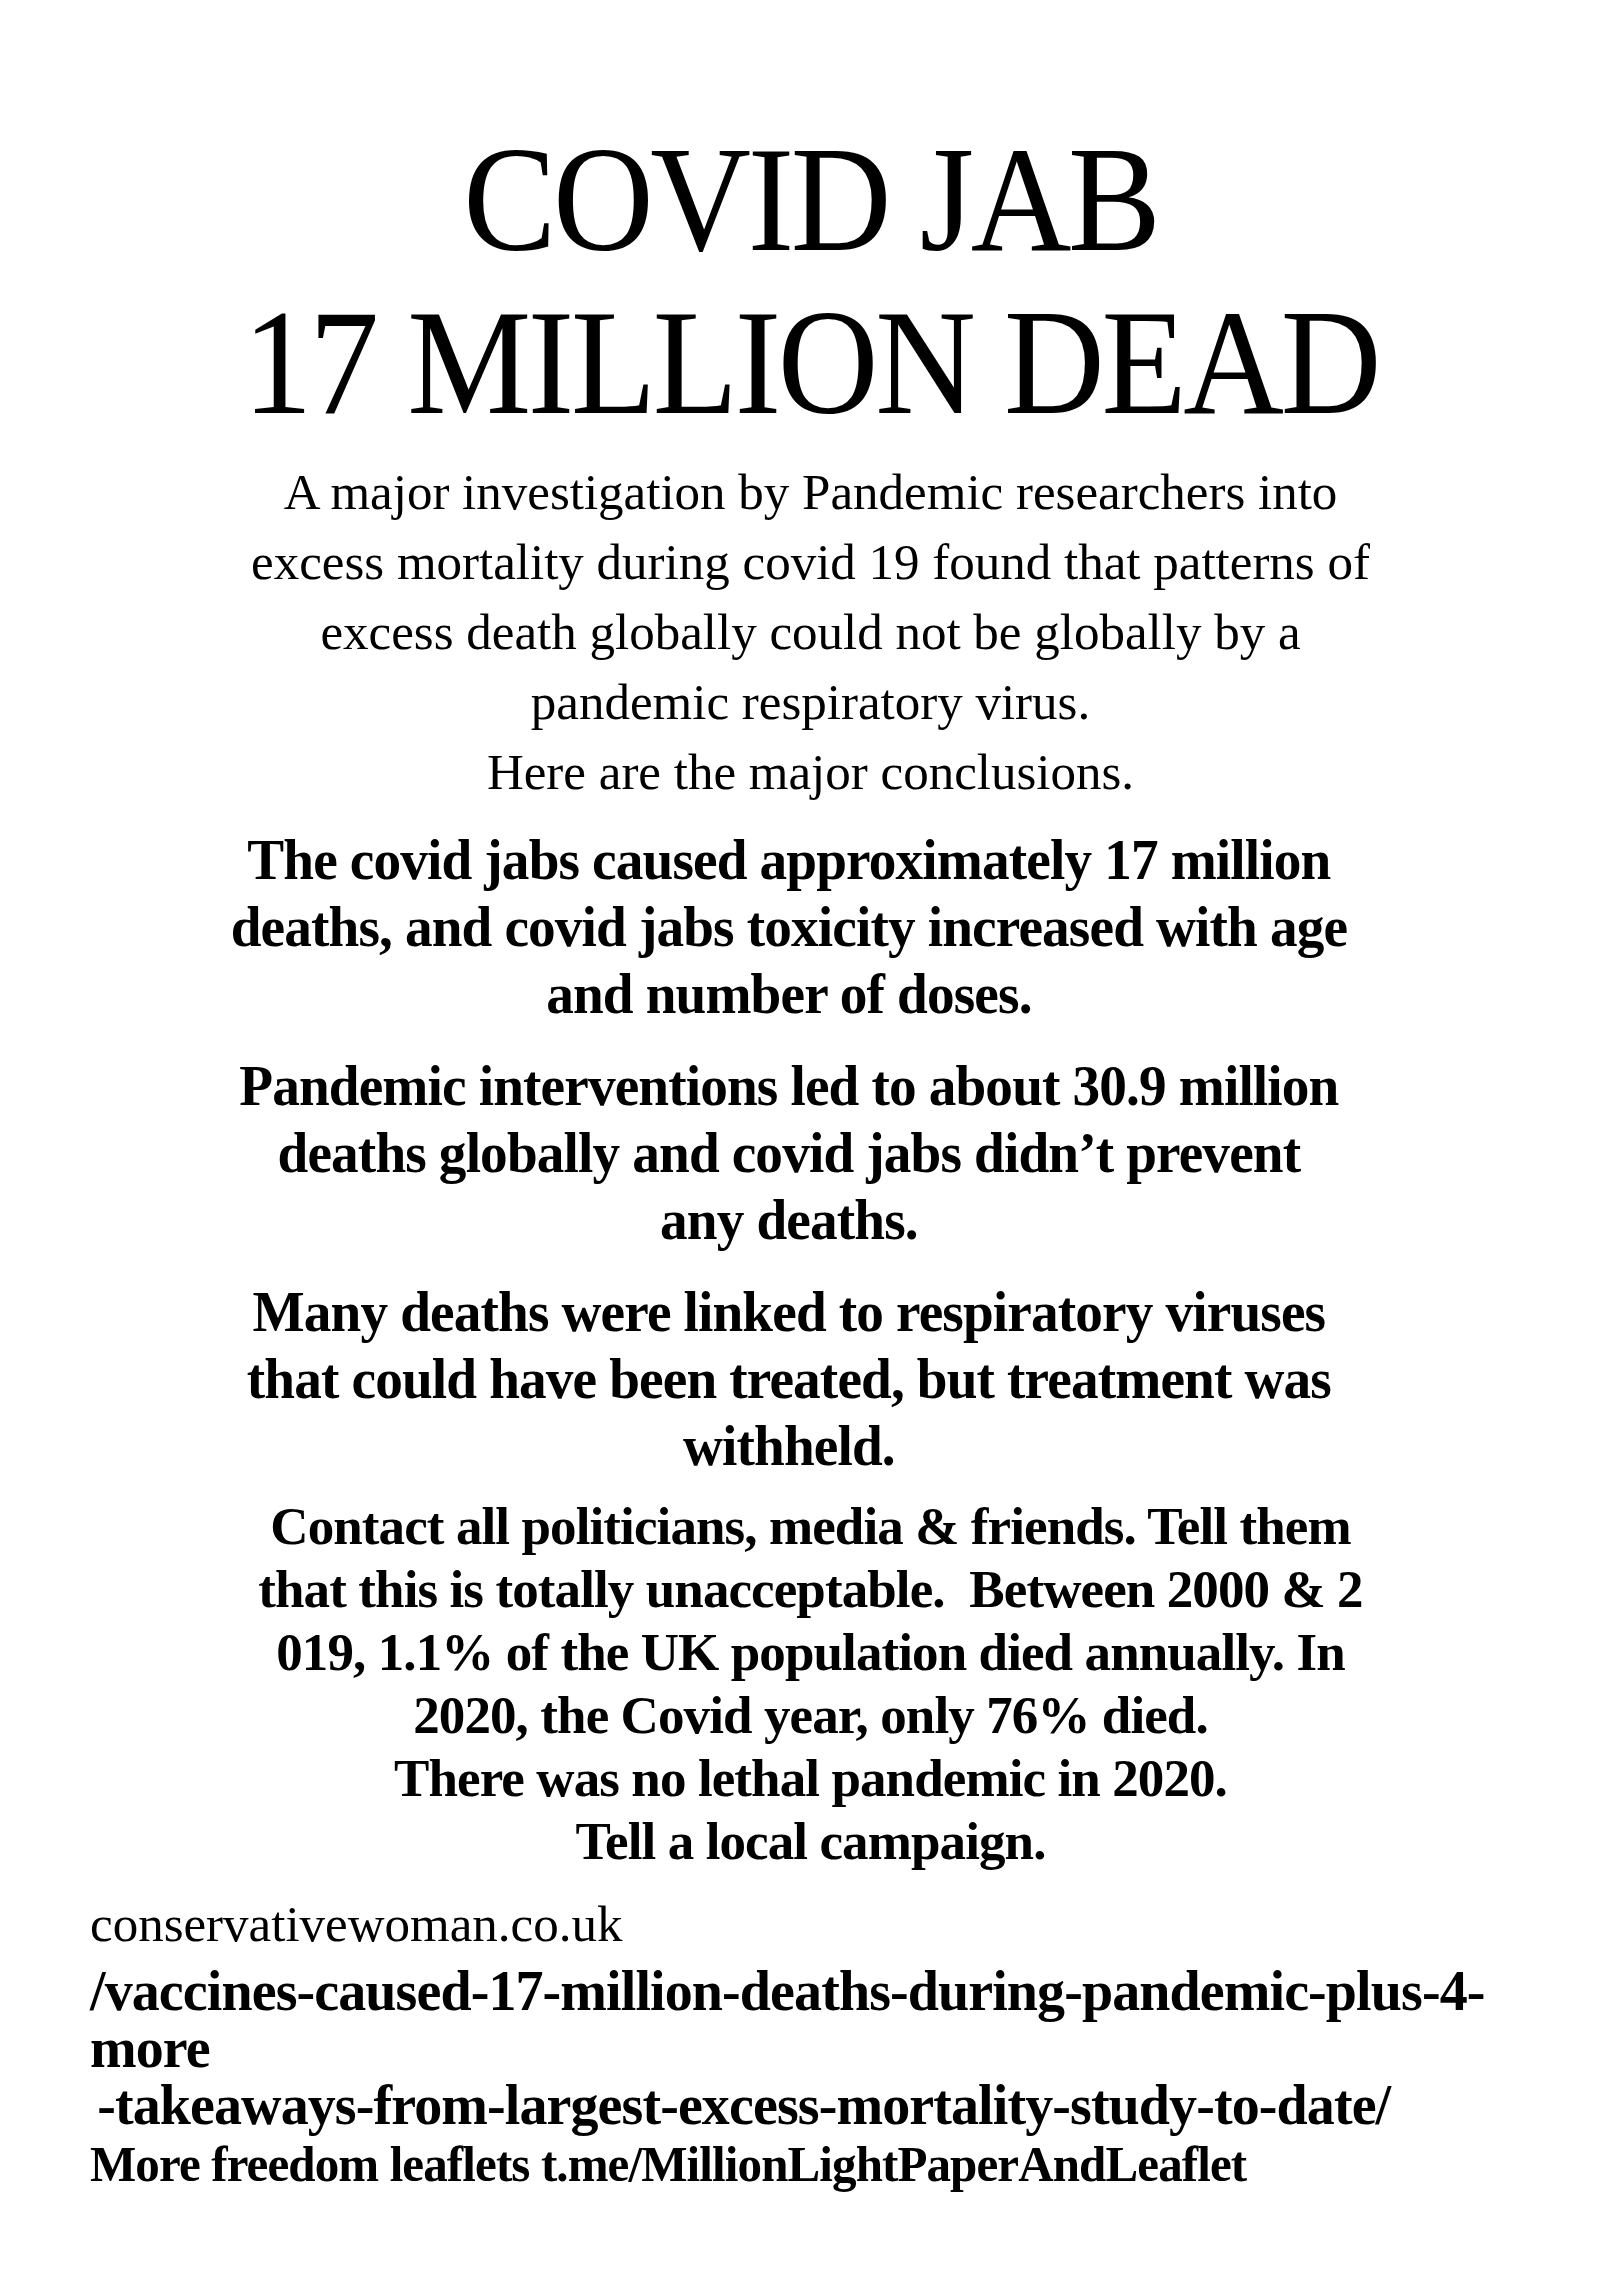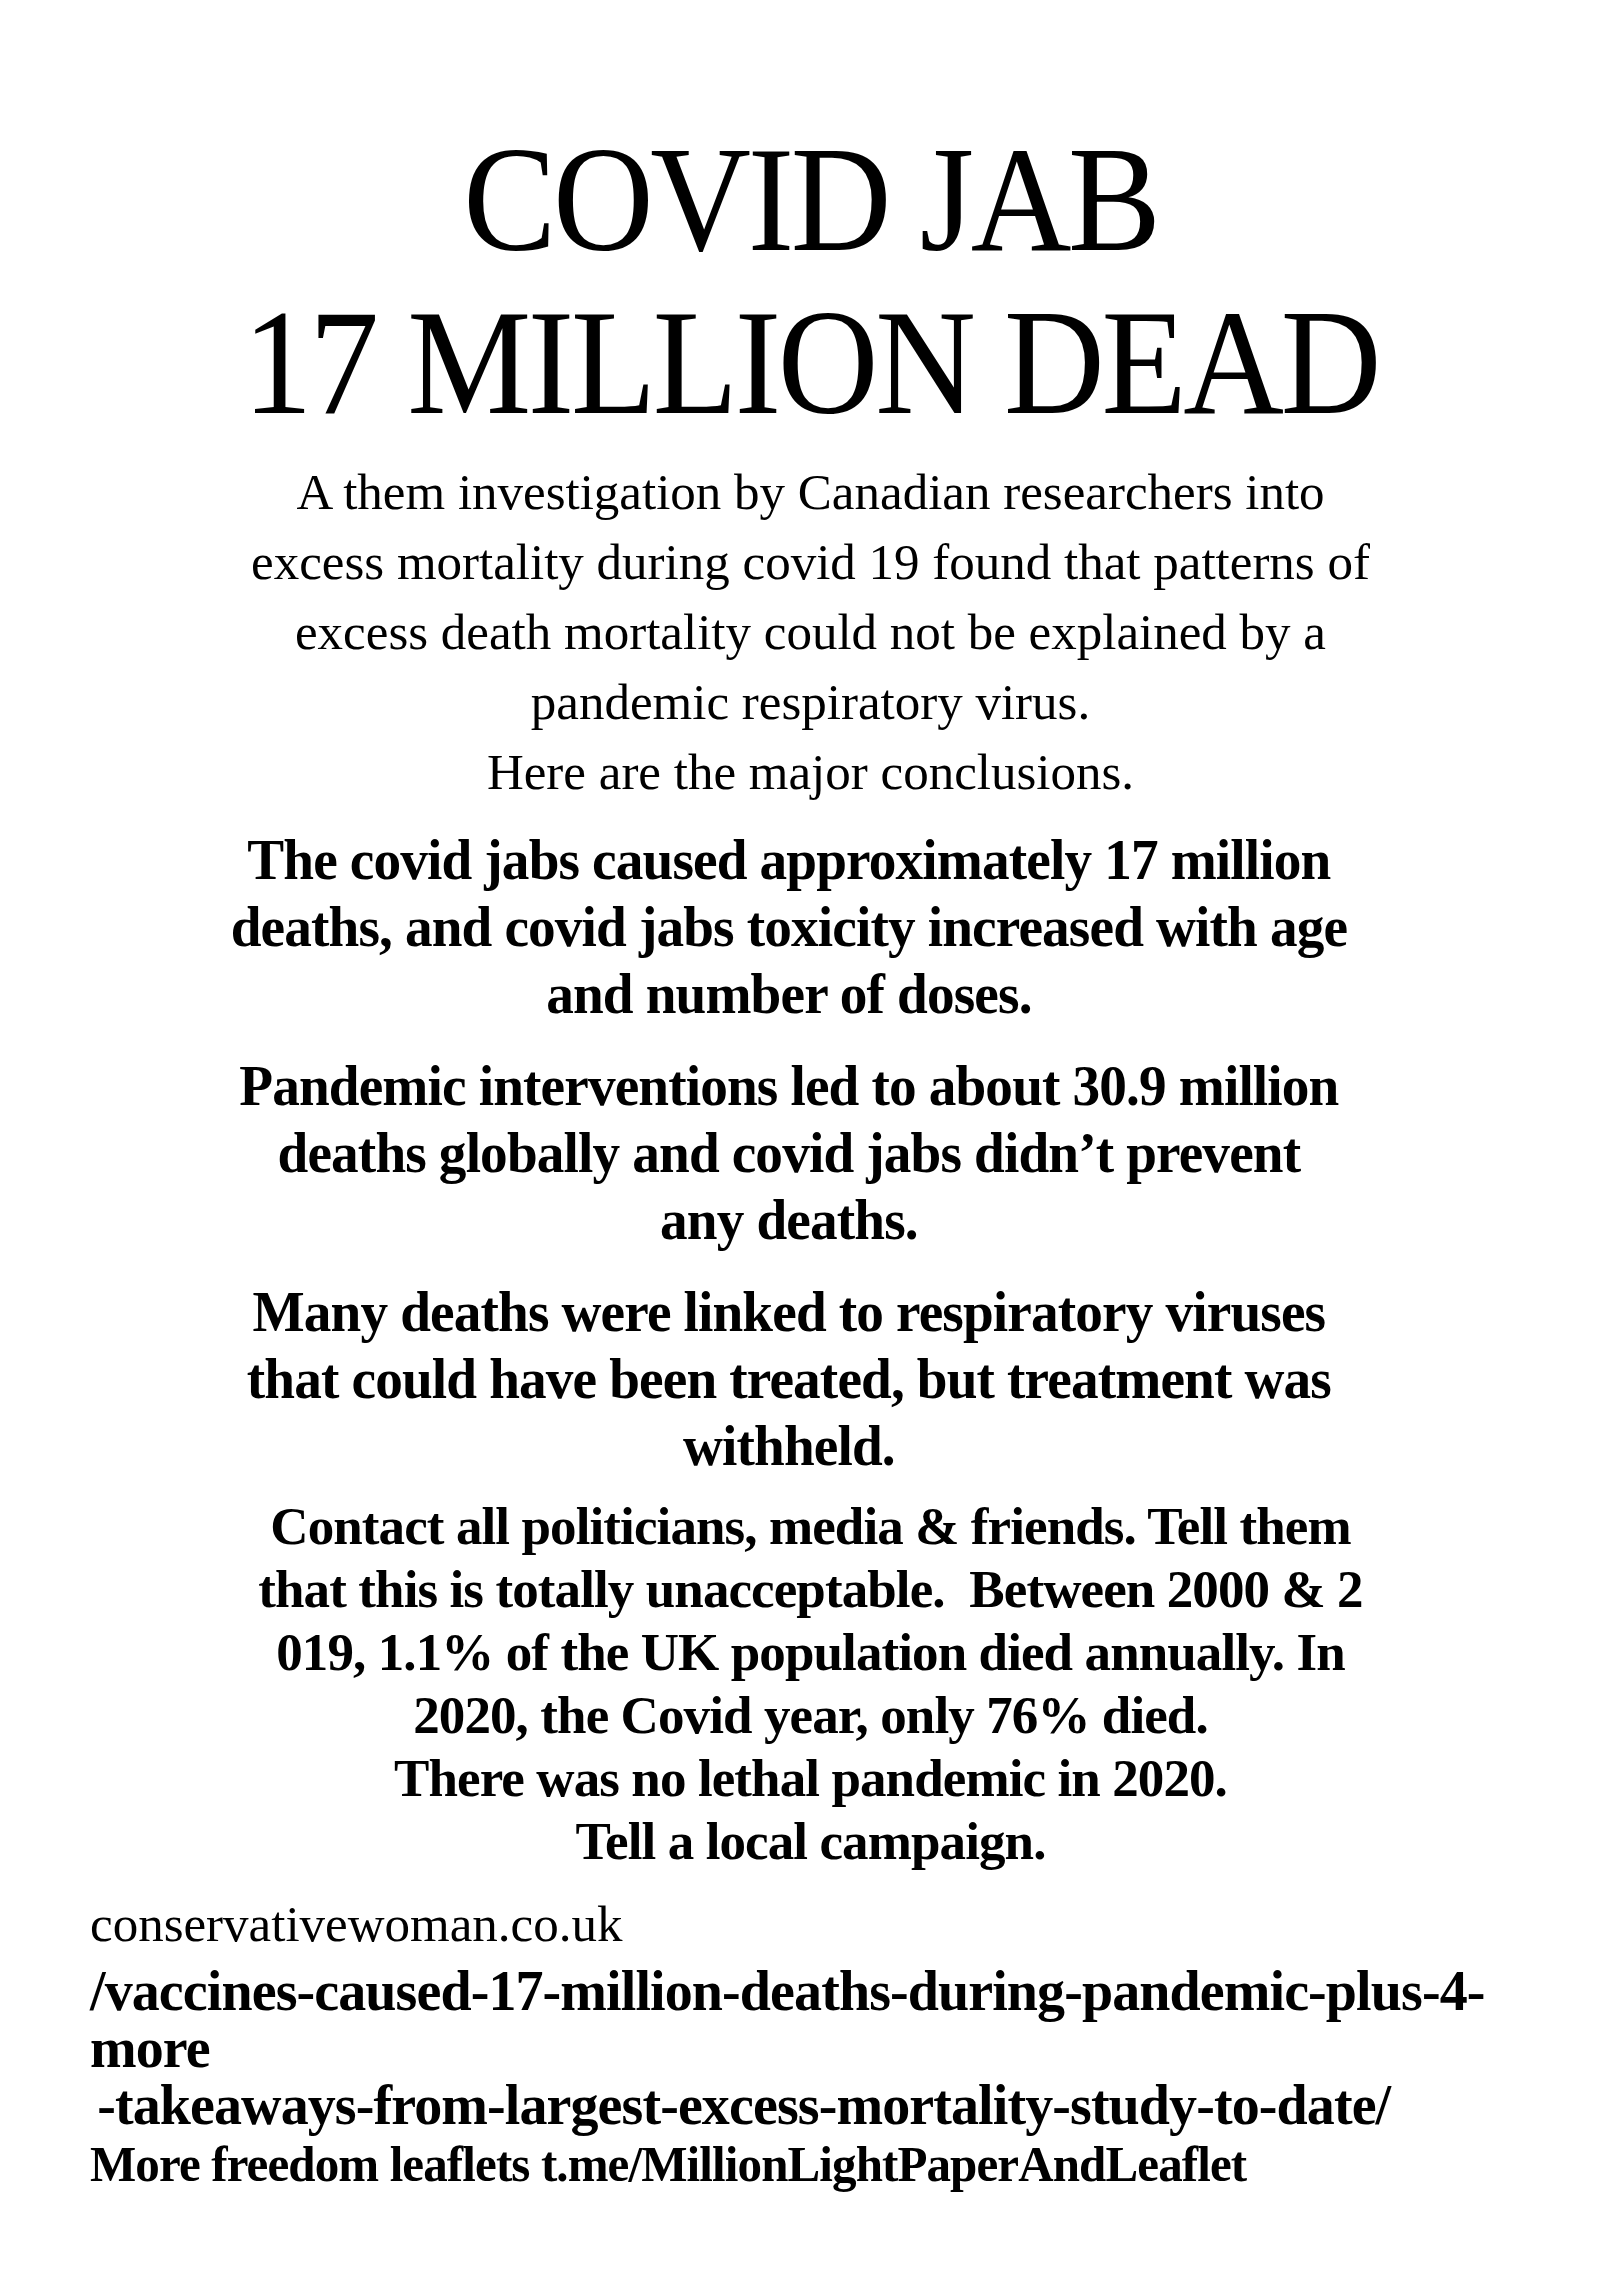--- a/index.html
+++ b/index.html
@@ -103,23 +103,23 @@
 <body>
 
 <div class="page">
 
   <div class="title-block">
     <div class="line">COVID JAB</div>
     <div class="line">17 MILLION DEAD</div>
   </div>
 
   <div class="intro-block">
-    <div class="line">A them investigation by Canadian researchers into</div>
+    <div class="line">A major investigation by Pandemic researchers into</div>
     <div class="line">excess mortality during covid 19 found that patterns of</div>
-    <div class="line">excess death mortality could not be explained by a</div>
+    <div class="line">excess death globally could not be globally by a</div>
     <div class="line">pandemic respiratory virus.</div>
     <div class="line">Here are the major conclusions.</div>
   </div>
 
   <div class="conclusion conclusion-1">
     <div class="line">The covid jabs caused approximately 17 million</div>
     <div class="line">deaths, and covid jabs toxicity increased with age</div>
     <div class="line">and number of doses.</div>
   </div>
 

